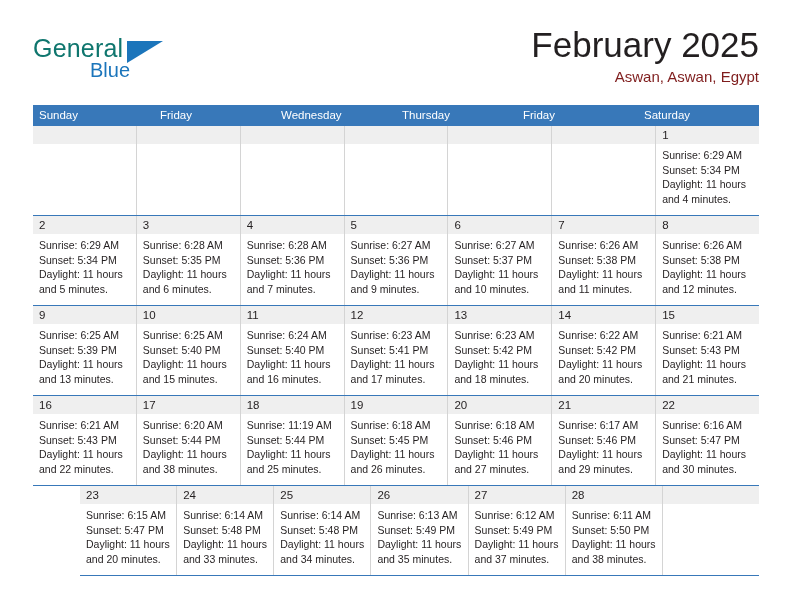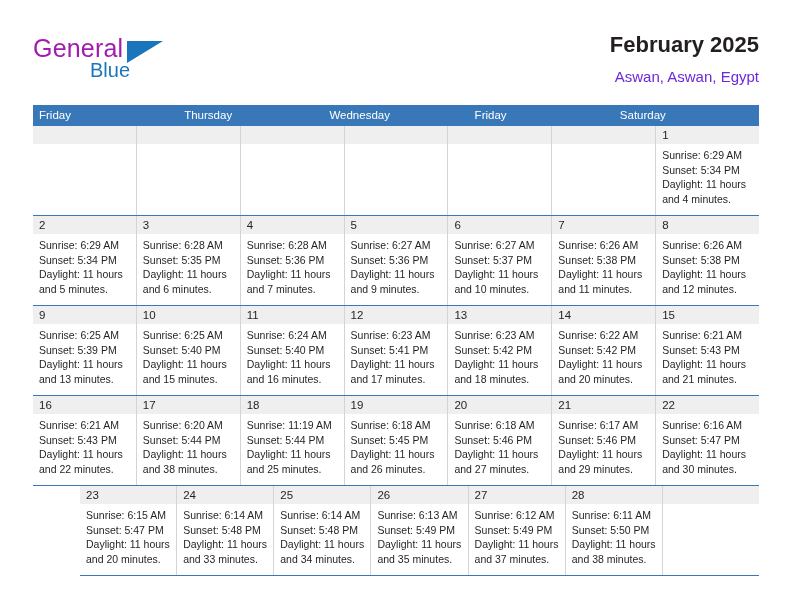--- a/index.html
+++ b/index.html
@@ -35,21 +35,21 @@
     top: 6px;
     width: 220px;
     height: 60px;
   }
   .brand-general {
     position: absolute;
     left: 0;
     top: 0;
     font-size: 25px;
     letter-spacing: 0.2px;
-    color: #a21caf;
+    color: #0f766e;
     font-family: "Liberation Sans", sans-serif;
     font-weight: 400;
     line-height: 28px;
   }
   .brand-blue {
     position: absolute;
     left: 57px;
     top: 22px;
     font-size: 20px;
     color: #1b75bb;
@@ -67,31 +67,31 @@
     border-bottom: 22px solid transparent;
   }
 
   .title-block {
     position: absolute;
     right: 0;
     top: 0;
     text-align: right;
   }
   .cal-title {
-    font-size: 22px;
-    font-weight: 700;
+    font-size: 35px;
+    font-weight: 400;
     color: #231f20;
     line-height: 34px;
     white-space: nowrap;
   }
   .cal-subtitle {
     margin-top: 5px;
     font-size: 15px;
     font-weight: 400;
-    color: #6d28d9;
+    color: #7f1d1d;
     line-height: 19px;
     white-space: nowrap;
   }
 
   
   .calendar {
     position: absolute;
     left: 33px;
     top: 105px;
     width: 726px;
@@ -168,23 +168,24 @@
 
     <div class="title-block">
       <div class="cal-title">February 2025</div>
       <div class="cal-subtitle">Aswan, Aswan, Egypt</div>
     </div>
 
   </div>
 
   <div class="calendar">
     <div class="weekdays">
+      <div class="weekday">Sunday</div>
       <div class="weekday">Friday</div>
+      <div class="weekday">Wednesday</div>
       <div class="weekday">Thursday</div>
-      <div class="weekday">Wednesday</div>
       <div class="weekday">Friday</div>
       <div class="weekday">Saturday</div>
     </div>
     <div id="weeks-container">
         <div class="week">
           <div class="day empty">
             <div class="day-band">
               <div class="day-num"></div>
             </div>
           </div>

